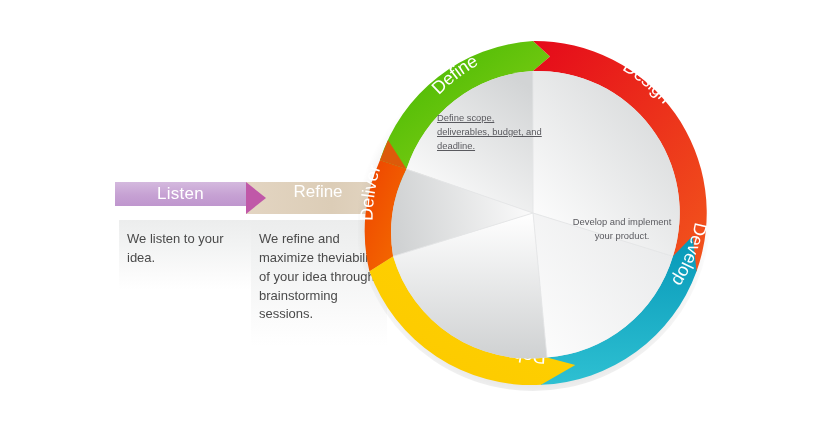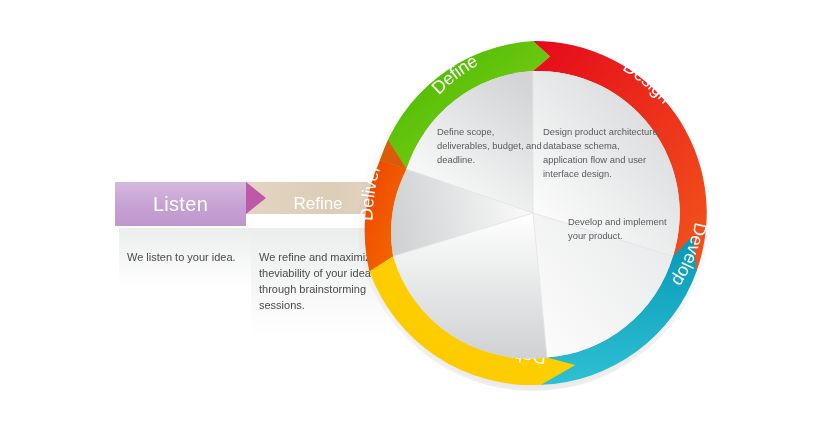--- a/index.html
+++ b/index.html
@@ -4,49 +4,49 @@
 <style>
   html,body{margin:0;padding:0;background:#ffffff;}
   body{width:820px;height:422px;position:relative;overflow:hidden;
        font-family:"Liberation Sans","DejaVu Sans",sans-serif;}
 
   #stage{position:absolute;left:0;top:0;width:820px;height:422px;}
 
   
   .flow{position:absolute;}
 
-  .bar{position:absolute;height:44px;display:flex;align-items:center;
-       justify-content:center;color:#ffffff;font-size:20px;letter-spacing:.3px;}
+  .bar{position:absolute;height:24px;display:flex;align-items:center;
+       justify-content:center;color:#ffffff;font-size:17px;letter-spacing:.3px;}
 
   .listen-bar{left:115px;top:182px;width:131px;
      background:linear-gradient(180deg,#d4b9de 0%,#c6a1d3 55%,#bf96ce 100%);}
   .listen-arrow{position:absolute;left:246px;top:182px;width:0;height:0;
      border-top:16px solid transparent;border-bottom:16px solid transparent;
      border-left:20px solid #c058a8;}
 
   .refine-ribbon{position:absolute;left:246px;top:160px;width:190px;height:62px;}
 
   .refine-label{position:absolute;left:258px;top:182px;width:120px;height:32px;
-     display:flex;align-items:flex-end;justify-content:center;color:#ffffff;font-size:17px;}
-
-  .desc{position:absolute;width:120px;padding:22px 8px 22px 8px;font-size:11px;
+     display:flex;align-items:flex-start;justify-content:center;color:#ffffff;font-size:17px;}
+
+  .desc{position:absolute;width:120px;padding:10px 8px 22px 8px;font-size:13px;
         line-height:1.45;color:#4a4a4a;
-        background:linear-gradient(180deg,#eceded 0%,#f2f3f3 35%,#fbfbfb 78%,#ffffff 100%);margin-top:8px;}
+        background:linear-gradient(180deg,#eceded 0%,#f2f3f3 35%,#fbfbfb 78%,#ffffff 100%);}
   .listen-desc{left:119px;top:220px;}
   .refine-desc{left:251px;top:220px;}
 
   
   #wheel{position:absolute;left:358px;top:28px;width:356px;height:372px;}
 
   .seg-label{fill:#ffffff;font-size:18px;font-family:"Liberation Sans",sans-serif;}
 
   .pie-text{position:absolute;font-size:9.4px;line-height:1.5;color:#5a5a5f;}
-  .pt-define {left:437px;top:125px;width:112px;}
+  .pt-define {left:437px;top:111px;width:112px;text-decoration:underline;}
   .pt-design {left:543px;top:125px;width:118px;}
-  .pt-develop{left:568px;top:215px;width:108px;}
+  .pt-develop{left:568px;top:215px;width:108px;text-align:center;}
   .pt-debug  {left:498px;top:262px;width:104px;}
   .pt-deliver{left:417px;top:215px;width:112px;}
 </style>
 </head>
 <body>
 
 <div id="stage">
 
   <div class="flow">
 
@@ -206,16 +206,15 @@
         <path d="M175,185 L175,43"></path>
         <path d="M175,185 L314.9,228.35"></path>
         <path d="M175,185 L189,329.4"></path>
         <path d="M175,185 L35.1,228.35"></path>
         <path d="M175,185 L48.5,141.12"></path>
       </g>
     </g>
   </svg>
 
   <div class="pie-text pt-define">Define scope, deliverables, budget, and deadline.</div>
-  <div class="pie-text pt-design">Design product architecture, database schema, application flow and user interface design.</div>
   <div class="pie-text pt-develop">Develop and implement your product.</div>
 
 </div>
 
 </body></html>

